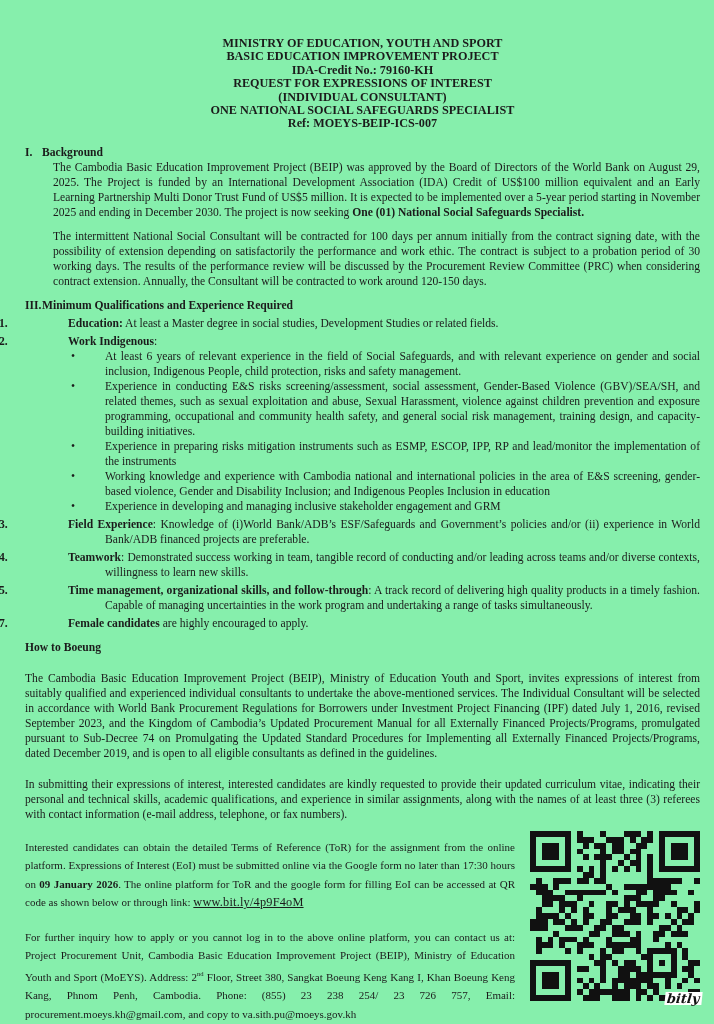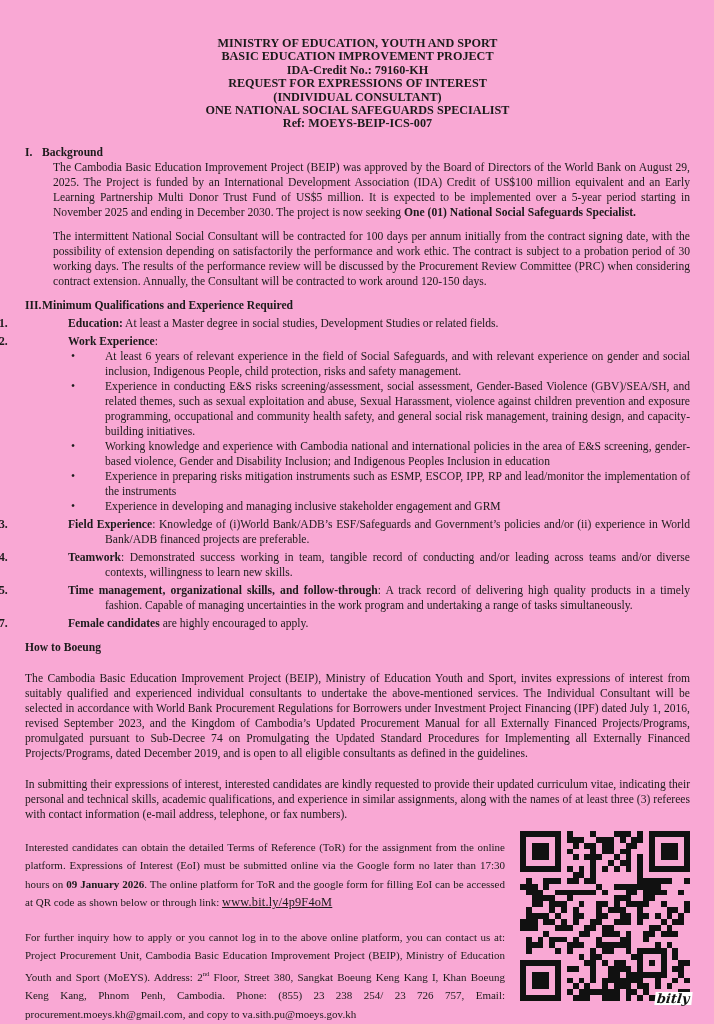--- a/index.html
+++ b/index.html
@@ -1,18 +1,18 @@
 <!DOCTYPE html>
 <html><head>
 <meta charset="utf-8">
 <style>
   html,body{margin:0;padding:0;background:#ffffff;}
   .page{
-    width:714px;height:1024px;background:#f9a8d4;box-sizing:border-box;
-    padding:37px 24px 0 25px;
+    width:714px;height:1024px;background:#86efac;box-sizing:border-box;
+    padding:37px 14px 0 25px;
     font-family:"Liberation Serif",serif;
     font-size:11.6px;line-height:15px;color:#1b1b1b;
     overflow:hidden;
   }
   .doc-header{margin-bottom:14px;}
   .h-line{text-align:center;font-weight:bold;font-size:12.2px;line-height:13.4px;}
   section{margin-bottom:9px;}
   .sec-head{font-weight:bold;}
   .sec-no{display:inline-block;min-width:17px;}
   .sec-body{margin-left:28px;}
@@ -59,25 +59,25 @@
   </section>
 
   <section>
     <div class="sec-body just"><span>The intermittent National Social Consultant will be contracted for 100 days per annum initially from the contract signing date, with the possibility of extension depending on satisfactorily the performance and work ethic. The contract is subject to a probation period of 30 working days. The results of the performance review will be discussed by the Procurement Review Committee (PRC) when considering contract extension. Annually, the Consultant will be contracted to work around 120-150 days.</span></div>
   </section>
 
   <section>
     <div class="sec-head"><span class="sec-no">III.</span><span>Minimum Qualifications and Experience Required</span></div>
     <div class="qlist">
       <div class="qitem just"><span class="num">1.</span><span><span class="rb">Education:</span><span> At least a Master degree in social studies, Development Studies or related fields.</span></span></div>
-      <div class="qitem just"><span class="num">2.</span><span><span class="rb">Work Experience</span><span>:</span></span></div>
+      <div class="qitem just"><span class="num">2.</span><span><span class="rb">Work Indigenous</span><span>:</span></span></div>
       <div class="qbullet just"><span class="blt">•</span><span><span>At least 6 years of relevant experience in the field of Social Safeguards, and with relevant experience on gender and social inclusion, Indigenous People, child protection, risks and safety management.</span></span></div>
       <div class="qbullet just"><span class="blt">•</span><span><span>Experience in conducting E&amp;S risks screening/assessment, social assessment, Gender-Based Violence (GBV)/SEA/SH, and related themes, such as sexual exploitation and abuse, Sexual Harassment, violence against children prevention and exposure programming, occupational and community health safety, and general social risk management, training design, and capacity-building initiatives.</span></span></div>
+      <div class="qbullet just"><span class="blt">•</span><span><span>Experience in preparing risks mitigation instruments such as ESMP, ESCOP, IPP, RP and lead/monitor the implementation of the instruments</span></span></div>
       <div class="qbullet just"><span class="blt">•</span><span><span>Working knowledge and experience with Cambodia national and international policies in the area of E&amp;S screening, gender-based violence, Gender and Disability Inclusion; and Indigenous Peoples Inclusion in education</span></span></div>
-      <div class="qbullet just"><span class="blt">•</span><span><span>Experience in preparing risks mitigation instruments such as ESMP, ESCOP, IPP, RP and lead/monitor the implementation of the instruments</span></span></div>
       <div class="qbullet just"><span class="blt">•</span><span><span>Experience in developing and managing inclusive stakeholder engagement and GRM</span></span></div>
       <div class="qitem just"><span class="num">3.</span><span><span class="rb">Field Experience</span><span>: Knowledge of (i)World Bank/ADB’s ESF/Safeguards and Government’s policies and/or (ii) experience in World Bank/ADB financed projects are preferable.</span></span></div>
       <div class="qitem just"><span class="num">4.</span><span><span class="rb">Teamwork</span><span>: Demonstrated success working in team, tangible record of conducting and/or leading across teams and/or diverse contexts, willingness to learn new skills.</span></span></div>
       <div class="qitem just"><span class="num">5.</span><span><span class="rb">Time management, organizational skills, and follow-through</span><span>: A track record of delivering high quality products in a timely fashion. Capable of managing uncertainties in the work program and undertaking a range of tasks simultaneously.</span></span></div>
       <div class="qitem just"><span class="num">7.</span><span><span class="rb">Female candidates</span><span> are highly encouraged to apply.</span></span></div>
     </div>
   </section>
 
   <section>
     <div class="howto-head">How to Boeung</div>

